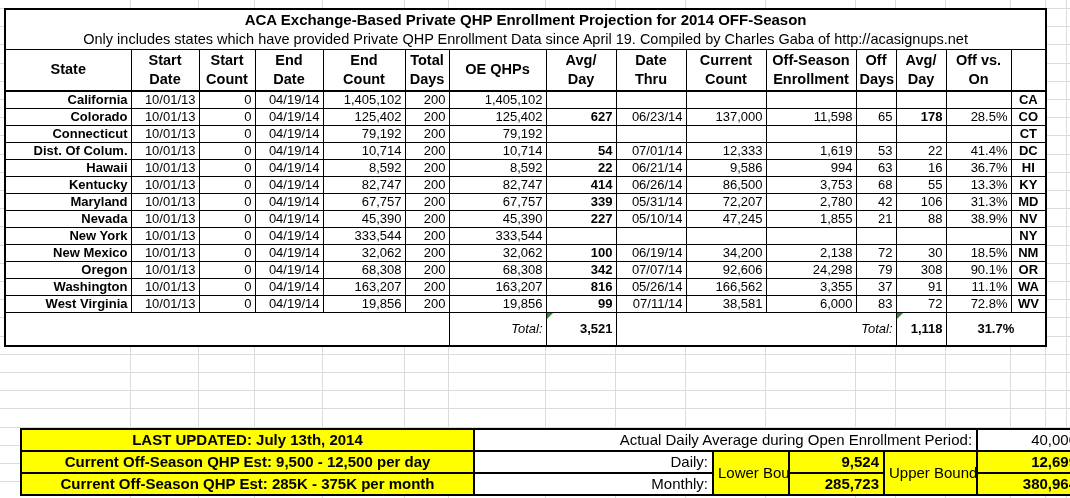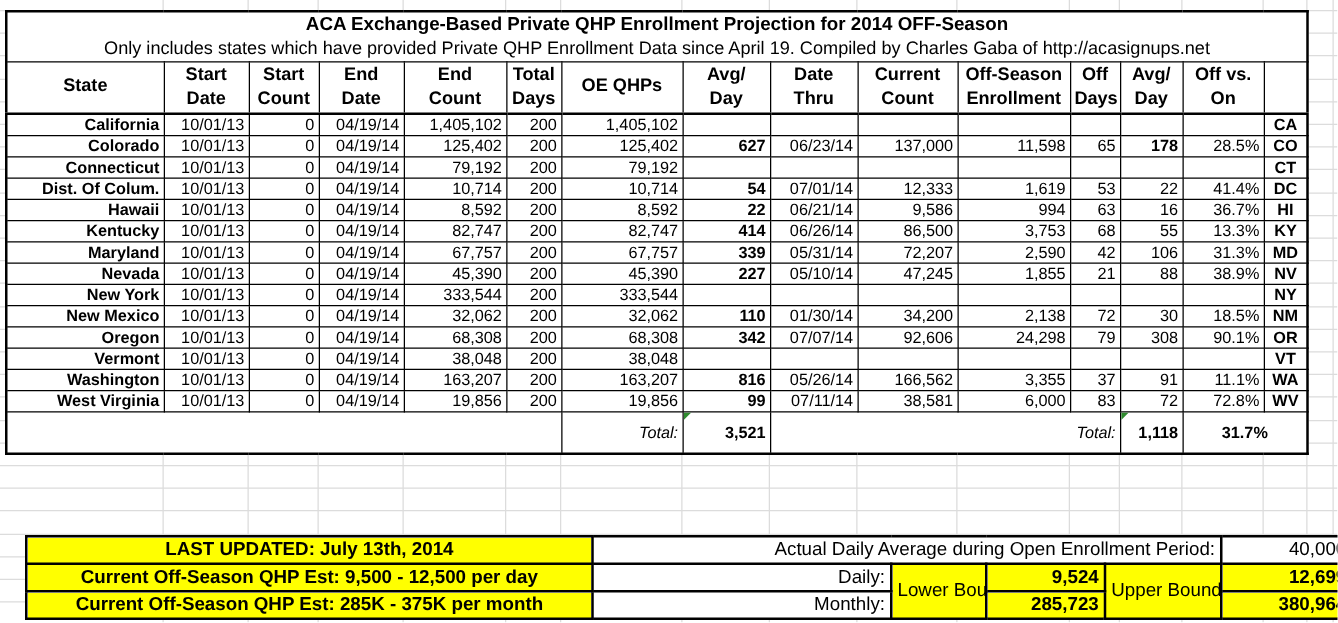--- a/index.html
+++ b/index.html
@@ -268,21 +268,21 @@
     <td class="num bold">Maryland</td>
     <td class="num">10/01/13</td>
     <td class="num">0</td>
     <td class="num">04/19/14</td>
     <td class="num">67,757</td>
     <td class="num">200</td>
     <td class="num">67,757</td>
     <td class="num bold">339</td>
     <td class="num">05/31/14</td>
     <td class="num">72,207</td>
-    <td class="num">2,590</td>
+    <td class="num">2,780</td>
     <td class="num">42</td>
     <td class="num">106</td>
     <td class="num">31.3%</td>
     <td class="ctr bold">MD</td>
   </tr>
       <tr>
     <td class="num bold">Nevada</td>
     <td class="num">10/01/13</td>
     <td class="num">0</td>
     <td class="num">04/19/14</td>
@@ -316,22 +316,22 @@
     <td class="ctr bold">NY</td>
   </tr>
       <tr>
     <td class="num bold">New Mexico</td>
     <td class="num">10/01/13</td>
     <td class="num">0</td>
     <td class="num">04/19/14</td>
     <td class="num">32,062</td>
     <td class="num">200</td>
     <td class="num">32,062</td>
-    <td class="num bold">110</td>
-    <td class="num">01/30/14</td>
+    <td class="num bold">100</td>
+    <td class="num">06/19/14</td>
     <td class="num">34,200</td>
     <td class="num">2,138</td>
     <td class="num">72</td>
     <td class="num">30</td>
     <td class="num">18.5%</td>
     <td class="ctr bold">NM</td>
   </tr>
       <tr>
     <td class="num bold">Oregon</td>
     <td class="num">10/01/13</td>
@@ -341,37 +341,20 @@
     <td class="num">200</td>
     <td class="num">68,308</td>
     <td class="num bold">342</td>
     <td class="num">07/07/14</td>
     <td class="num">92,606</td>
     <td class="num">24,298</td>
     <td class="num">79</td>
     <td class="num">308</td>
     <td class="num">90.1%</td>
     <td class="ctr bold">OR</td>
-  </tr>
-      <tr>
-    <td class="num bold">Vermont</td>
-    <td class="num">10/01/13</td>
-    <td class="num">0</td>
-    <td class="num">04/19/14</td>
-    <td class="num">38,048</td>
-    <td class="num">200</td>
-    <td class="num">38,048</td>
-    <td class="num bold"></td>
-    <td class="num"></td>
-    <td class="num"></td>
-    <td class="num"></td>
-    <td class="num"></td>
-    <td class="num"></td>
-    <td class="num"></td>
-    <td class="ctr bold">VT</td>
   </tr>
       <tr>
     <td class="num bold">Washington</td>
     <td class="num">10/01/13</td>
     <td class="num">0</td>
     <td class="num">04/19/14</td>
     <td class="num">163,207</td>
     <td class="num">200</td>
     <td class="num">163,207</td>
     <td class="num bold">816</td>

